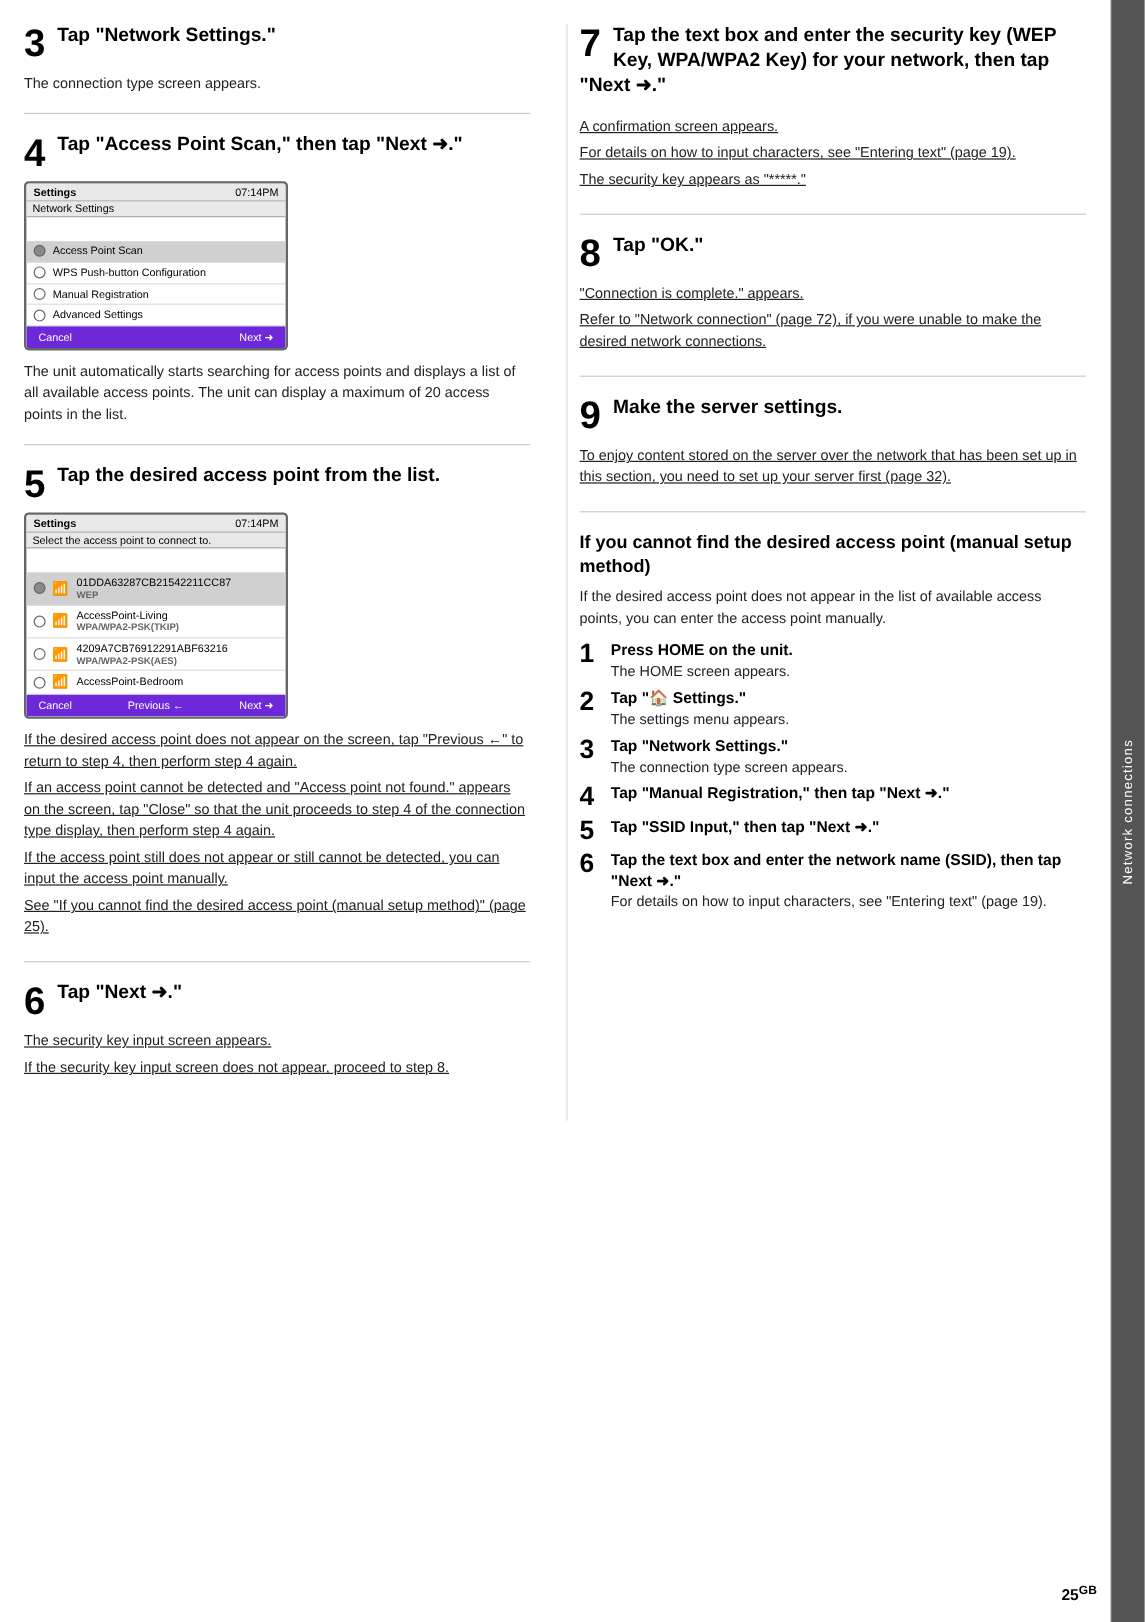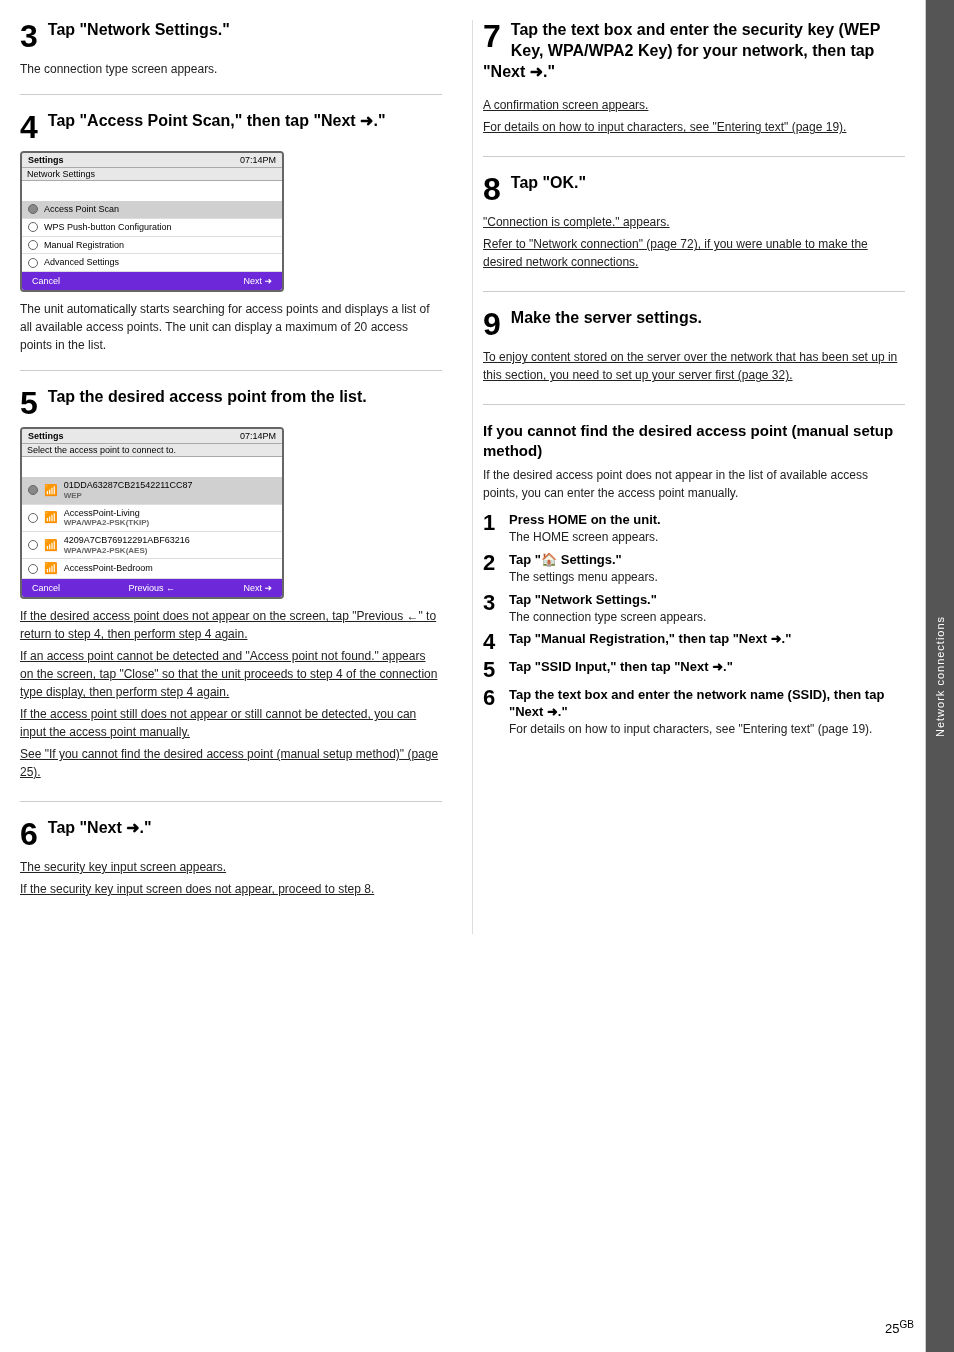--- a/index.html
+++ b/index.html
@@ -95,21 +95,21 @@
     }
 
     
     .device-screen {
       border: 2px solid #666;
       border-radius: 4px;
       margin: 8px 0;
       font-size: 10px;
       background: #fff;
       overflow: hidden;
-      width: 264px;
+      width: 220px;
     }
 
     .device-header {
       background: #e8e8e8;
       padding: 2px 6px;
       display: flex;
       justify-content: space-between;
       align-items: center;
       border-bottom: 1px solid #aaa;
       font-size: 9px;
@@ -224,21 +224,21 @@
       font-size: 12px;
       line-height: 1.4;
       color: #222;
     }
 
     .page-number {
       position: absolute;
       bottom: 16px;
       right: 40px;
       font-size: 13px;
-      font-weight: normal;
+      font-weight: bold;
     }
 
     .page-num-suffix {
       font-size: 10px;
       vertical-align: super;
     }
 
     p { margin-bottom: 4px; text-decoration: underline; }
   </style>
 </head>
@@ -367,20 +367,21 @@
       <div class="right-col">
 
         <div class="step-block">
           <div class="step-header">
             <span class="step-number">7</span>
             <div class="step-title">Tap the text box and enter the security key (WEP Key, WPA/WPA2 Key) for your network, then tap "Next ➜."</div>
           </div>
           <div class="step-body">
             <p>A confirmation screen appears.</p>
             <p>For details on how to input characters, see "Entering text" (page 19).</p>
+            <p>The security key appears as "*****."</p>
           </div>
         </div>
 
         <div class="step-block">
           <div class="step-header">
             <span class="step-number">8</span>
             <div class="step-title">Tap "OK."</div>
           </div>
           <div class="step-body">
             <p>"Connection is complete." appears.</p>

